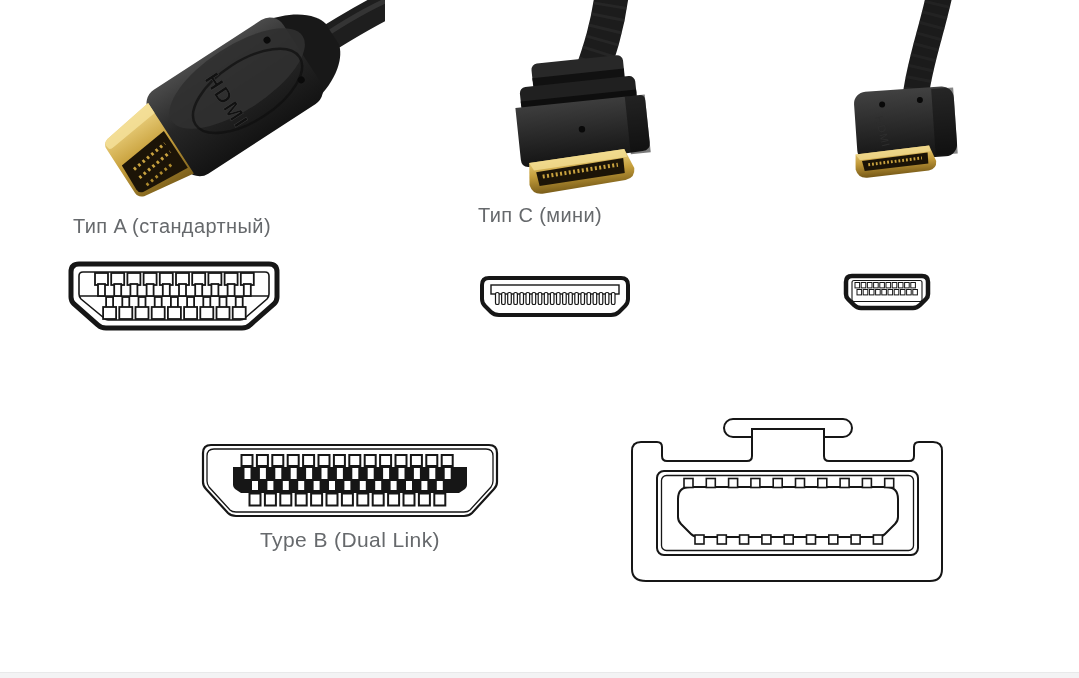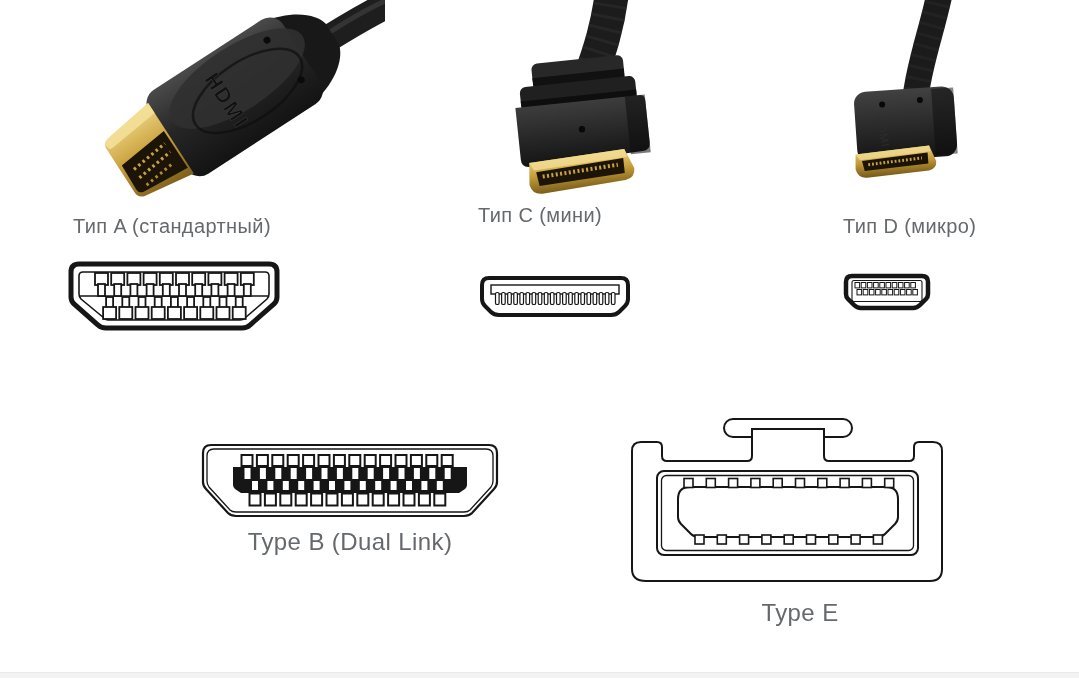--- a/index.html
+++ b/index.html
@@ -5,21 +5,21 @@
   html,body{margin:0;padding:0;background:#fff;}
   #canvas{
     position:relative;width:1079px;height:678px;background:#ffffff;
     overflow:hidden;font-family:"Liberation Sans", sans-serif;
   }
   .abs{position:absolute;}
   .conn-label{
     color:#66696c;font-size:20px;letter-spacing:.4px;white-space:nowrap;
     font-family:"Liberation Sans", sans-serif;
   }
-  .conn-label.big{font-size:24px;}
+  .conn-label.big{font-size:21px;}
   .centered{text-align:center;}
   #bottom-divider{
     position:absolute;left:0;right:0;bottom:0;height:5px;
     background:#f3f3f4;border-top:1px solid #e9e9ea;
   }
   svg{display:block;}
 </style>
 </head>
 <body>
 
@@ -114,21 +114,20 @@
       <text transform="translate(56,114) rotate(80)" font-size="11" fill="#2e2e2e" letter-spacing="1">HDMI</text>
       <path d="M34,150 L108,146 L114,162 Q114,170 106,171 L44,174 Q35,174 33,165 Z" fill="url(#goldD)"></path>
       <path d="M34,150 L108,146 L109,152 L38,156 Z" fill="#f0da8e" opacity="0.8"></path>
       <path d="M40,157 L106,153 L106,164 L42,167 Z" fill="#1b1306"></path>
       <path d="M46,161 L100,158" stroke="#c9a23f" stroke-width="3" stroke-dasharray="1.8,2" fill="none"></path>
     </g>
   </svg>
 
   <div class="abs conn-label" style="left:73px;top:215px;">Тип A (стандартный)</div>
   <div class="abs conn-label" style="left:478px;top:204px;">Тип C (мини)</div>
-  <div class="abs conn-label" style="left:843px;top:215px;">Тип D (микро)</div>
 
   <svg class="abs" style="left:68px;top:261px;" width="212" height="74" viewBox="0 0 212 74">
     <path d="M11,3 H201 Q209,3 209,11 V36 Q209,40 206,43 L182,64 Q179,67 174,67 H38 Q33,67 30,64 L6,43 Q3,40 3,36 V11 Q3,3 11,3 Z" fill="#ffffff" stroke="#161616" stroke-width="5"></path>
     <path d="M15,11 H197 Q201,11 201,15 V33 Q201,36 199,38 L177,57 Q175,59 172,59 H40 Q38,59 36,57 L13,38 Q11,36 11,33 V15 Q11,11 15,11 Z" fill="none" stroke="#161616" stroke-width="1.6"></path>
     <line x1="11" y1="35" x2="201" y2="35" stroke="#161616" stroke-width="1.6"></line>
     <g id="a-top-sq">
         <rect x="27.00" y="12" width="13" height="12" fill="#ffffff" stroke="#161616" stroke-width="1.8"></rect>
         <rect x="43.20" y="12" width="13" height="12" fill="#ffffff" stroke="#161616" stroke-width="1.8"></rect>
         <rect x="59.40" y="12" width="13" height="12" fill="#ffffff" stroke="#161616" stroke-width="1.8"></rect>
         <rect x="75.60" y="12" width="13" height="12" fill="#ffffff" stroke="#161616" stroke-width="1.8"></rect>
@@ -323,16 +322,15 @@
         <rect x="89.30" y="118" width="9" height="9" fill="#ffffff" stroke="#161616" stroke-width="1.6"></rect>
         <rect x="111.60" y="118" width="9" height="9" fill="#ffffff" stroke="#161616" stroke-width="1.6"></rect>
         <rect x="133.90" y="118" width="9" height="9" fill="#ffffff" stroke="#161616" stroke-width="1.6"></rect>
         <rect x="156.20" y="118" width="9" height="9" fill="#ffffff" stroke="#161616" stroke-width="1.6"></rect>
         <rect x="178.50" y="118" width="9" height="9" fill="#ffffff" stroke="#161616" stroke-width="1.6"></rect>
         <rect x="200.80" y="118" width="9" height="9" fill="#ffffff" stroke="#161616" stroke-width="1.6"></rect>
         <rect x="223.10" y="118" width="9" height="9" fill="#ffffff" stroke="#161616" stroke-width="1.6"></rect>
         <rect x="245.40" y="118" width="9" height="9" fill="#ffffff" stroke="#161616" stroke-width="1.6"></rect>
       </g>
   </svg>
-  <div class="abs conn-label big centered" style="left:700px;top:599px;width:200px;">Type E</div>
 
   <div id="bottom-divider"></div>
 </div>
 
 </body></html>

